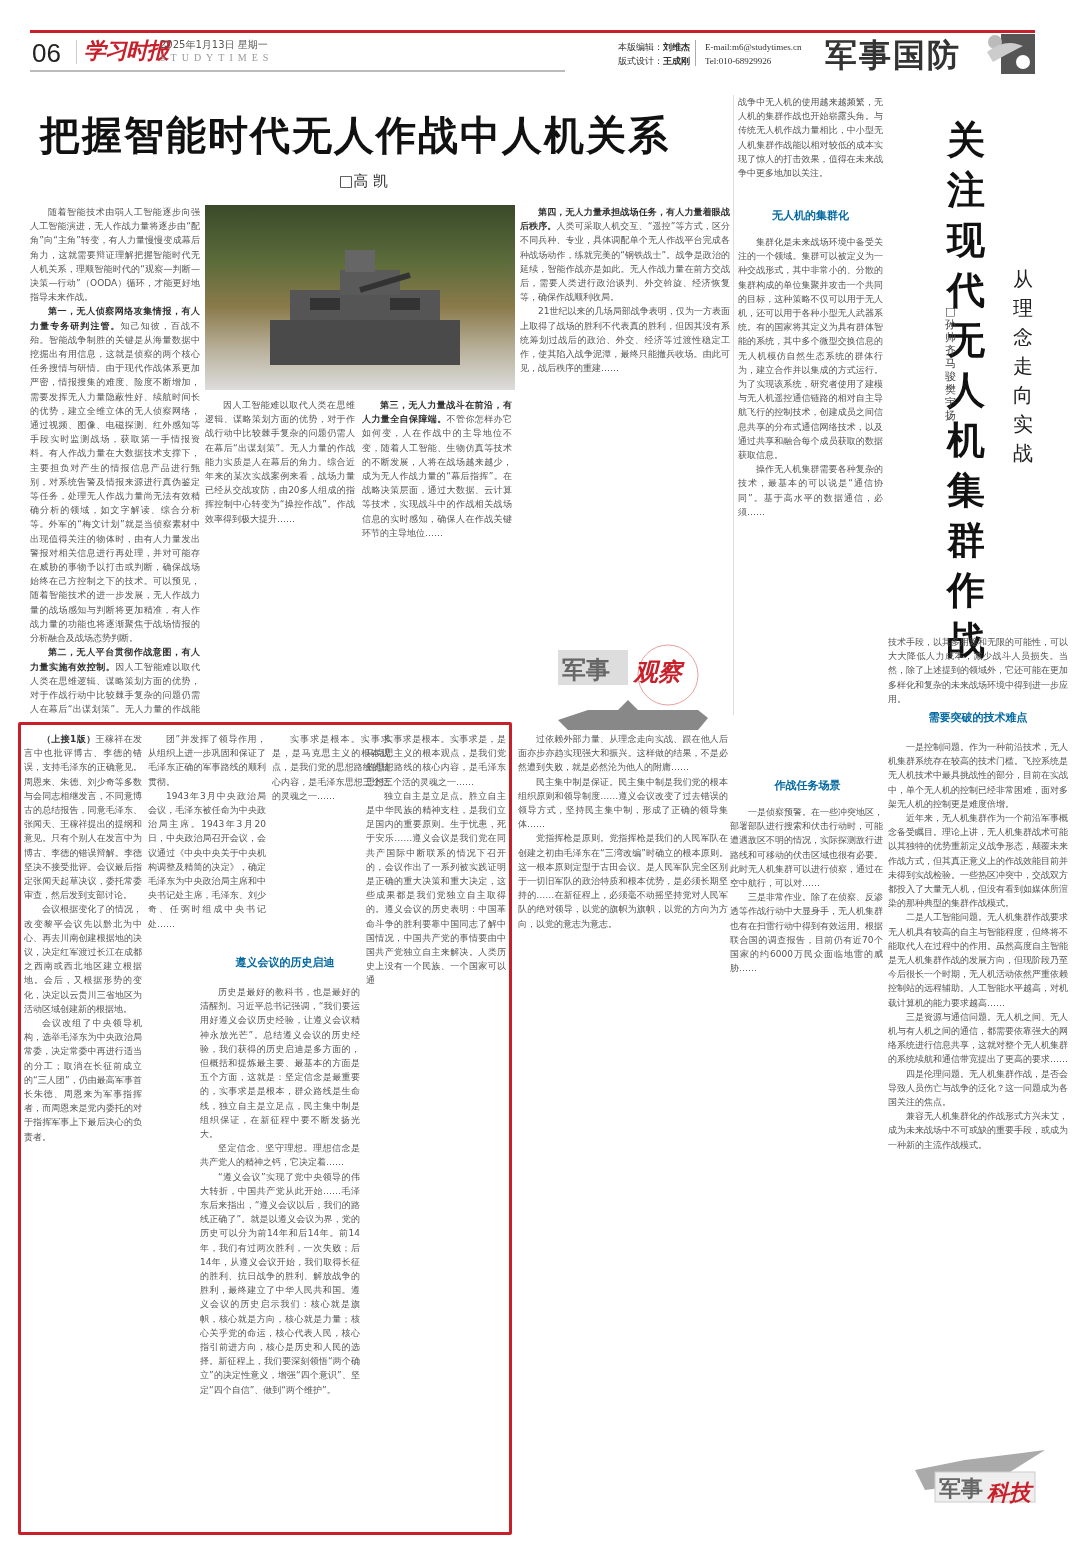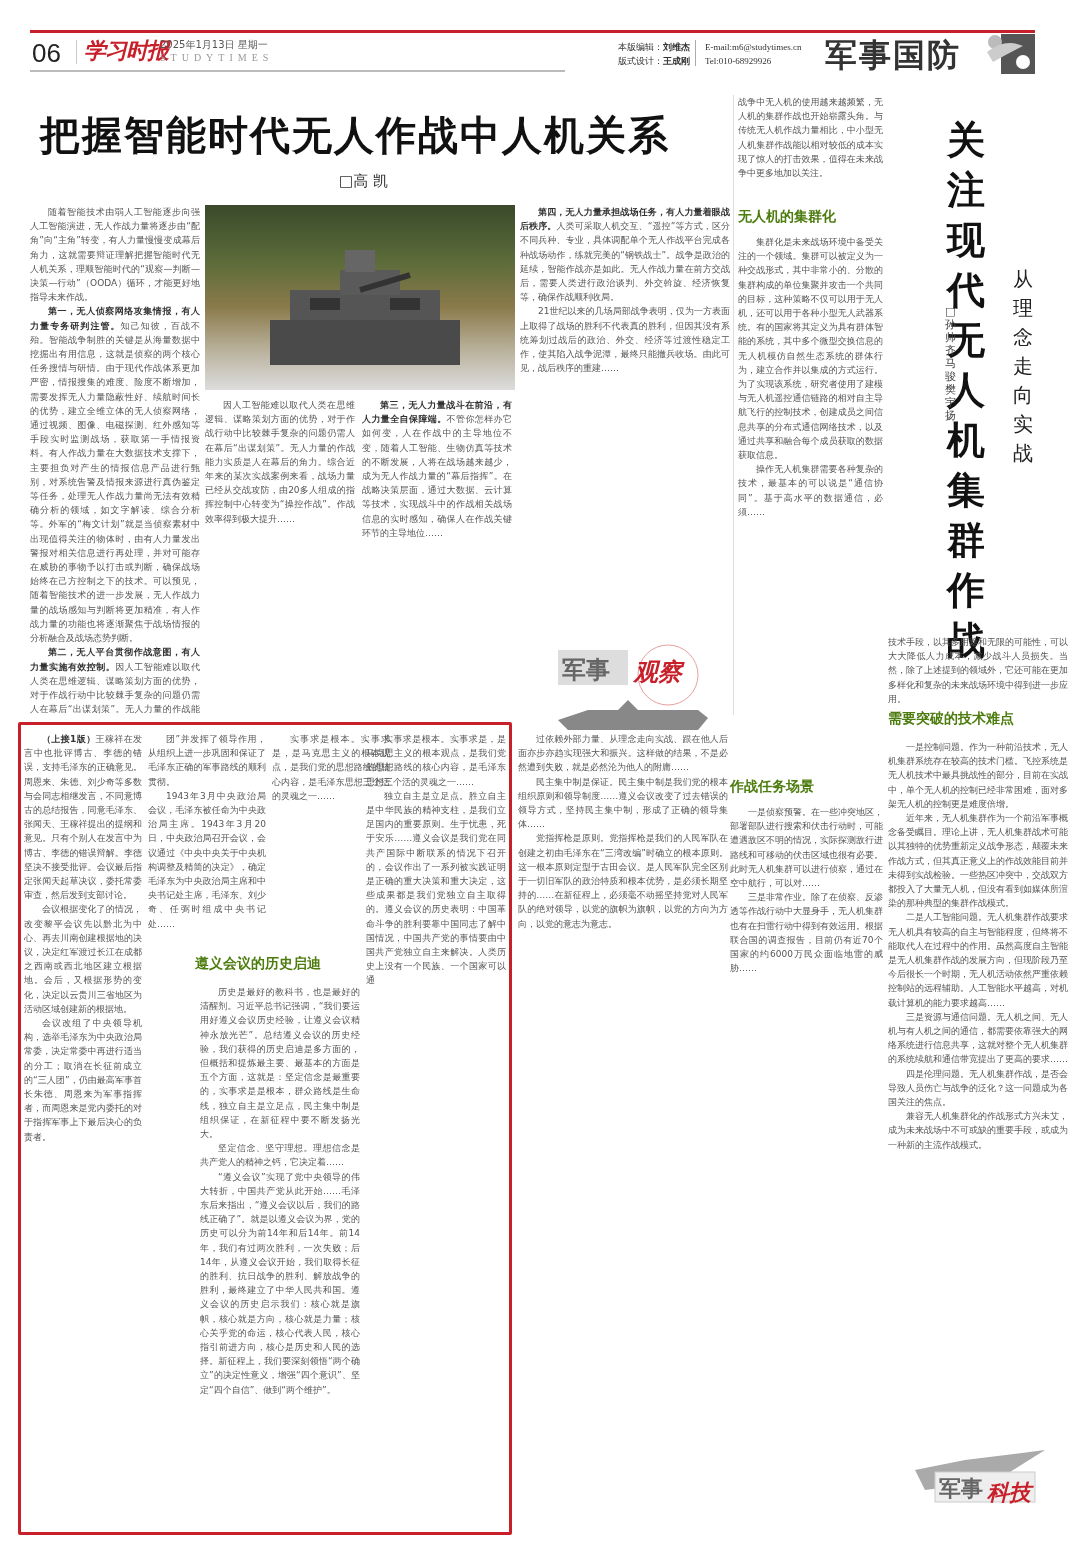--- a/index.html
+++ b/index.html
@@ -21,21 +21,21 @@
 .headline{left:40px;top:108px;font-size:40px;font-weight:bold;font-family:Liberation Serif, serif;color:#111;letter-spacing:2px}
 .byline{left:339px;top:172px;font-size:15px;color:#333}
 .col{font-size:9px;line-height:14.2px;color:#555;text-align:justify;overflow:hidden}
 .col p{text-indent:2em}
 .photo{left:205px;top:205px;width:310px;height:185px;background:linear-gradient(180deg,#3a4a2a 0%,#5b6b3a 30%,#8a7a4a 55%,#b8b09a 78%,#ddd 100%)}
 .tank{left:250px;top:250px;width:220px;height:120px}
 .rule-v{width:1px;background:#ddd}
 .vtitle{left:935px;top:115px;width:50px;font-size:38px;font-weight:bold;font-family:"DejaVu Serif",serif;color:#111;line-height:50px;text-align:right}
 .vsub{left:1012px;top:265px;width:22px;font-size:20px;line-height:29px;color:#222;text-align:center}
 .vauth{left:945px;top:305px;width:16px;font-size:11px;line-height:13px;color:#444;}
-.sub{font-size:14px;font-weight:bold;color:#4d7c0f;text-align:left}
+.sub{font-size:11px;font-weight:bold;color:#0369a1;text-align:center}
 .boxred{left:18px;top:722px;width:494px;height:813px;border:3px solid #c8202a;border-radius:2px}
 .stamp1{left:548px;top:640px;width:170px;height:100px}
 .stamp2{left:905px;top:1450px;width:150px;height:70px}
 </style>
 </head>
 <body>
 
 <div class="abs topred"></div>
 <div class="abs pagenum">06</div>
 <div class="abs vsep"></div>

